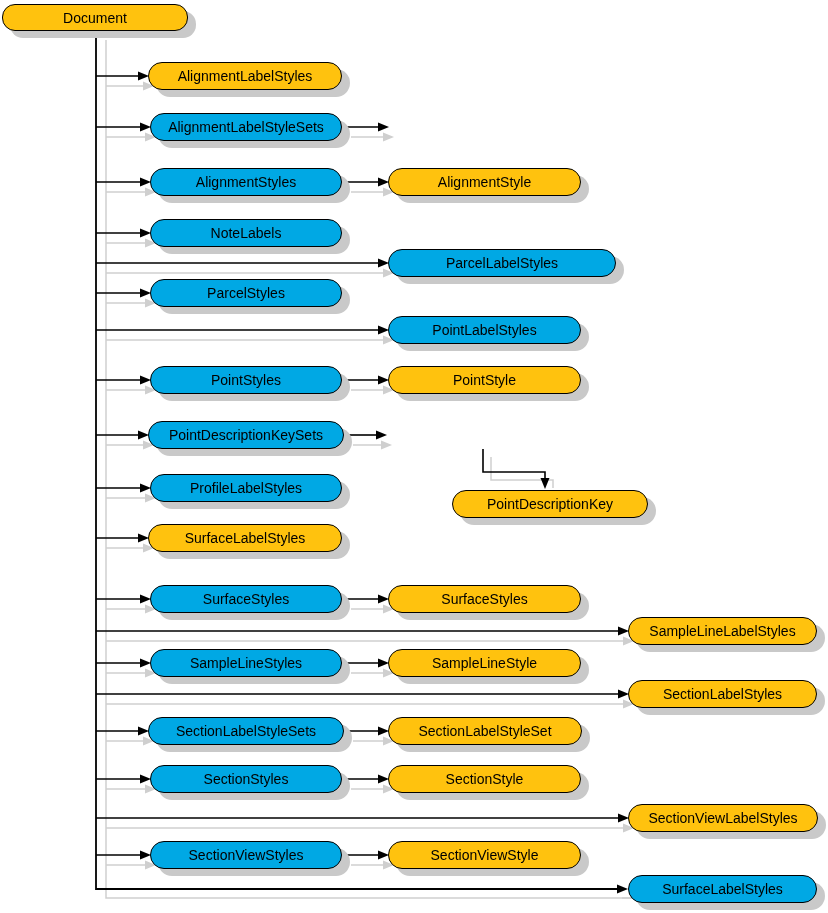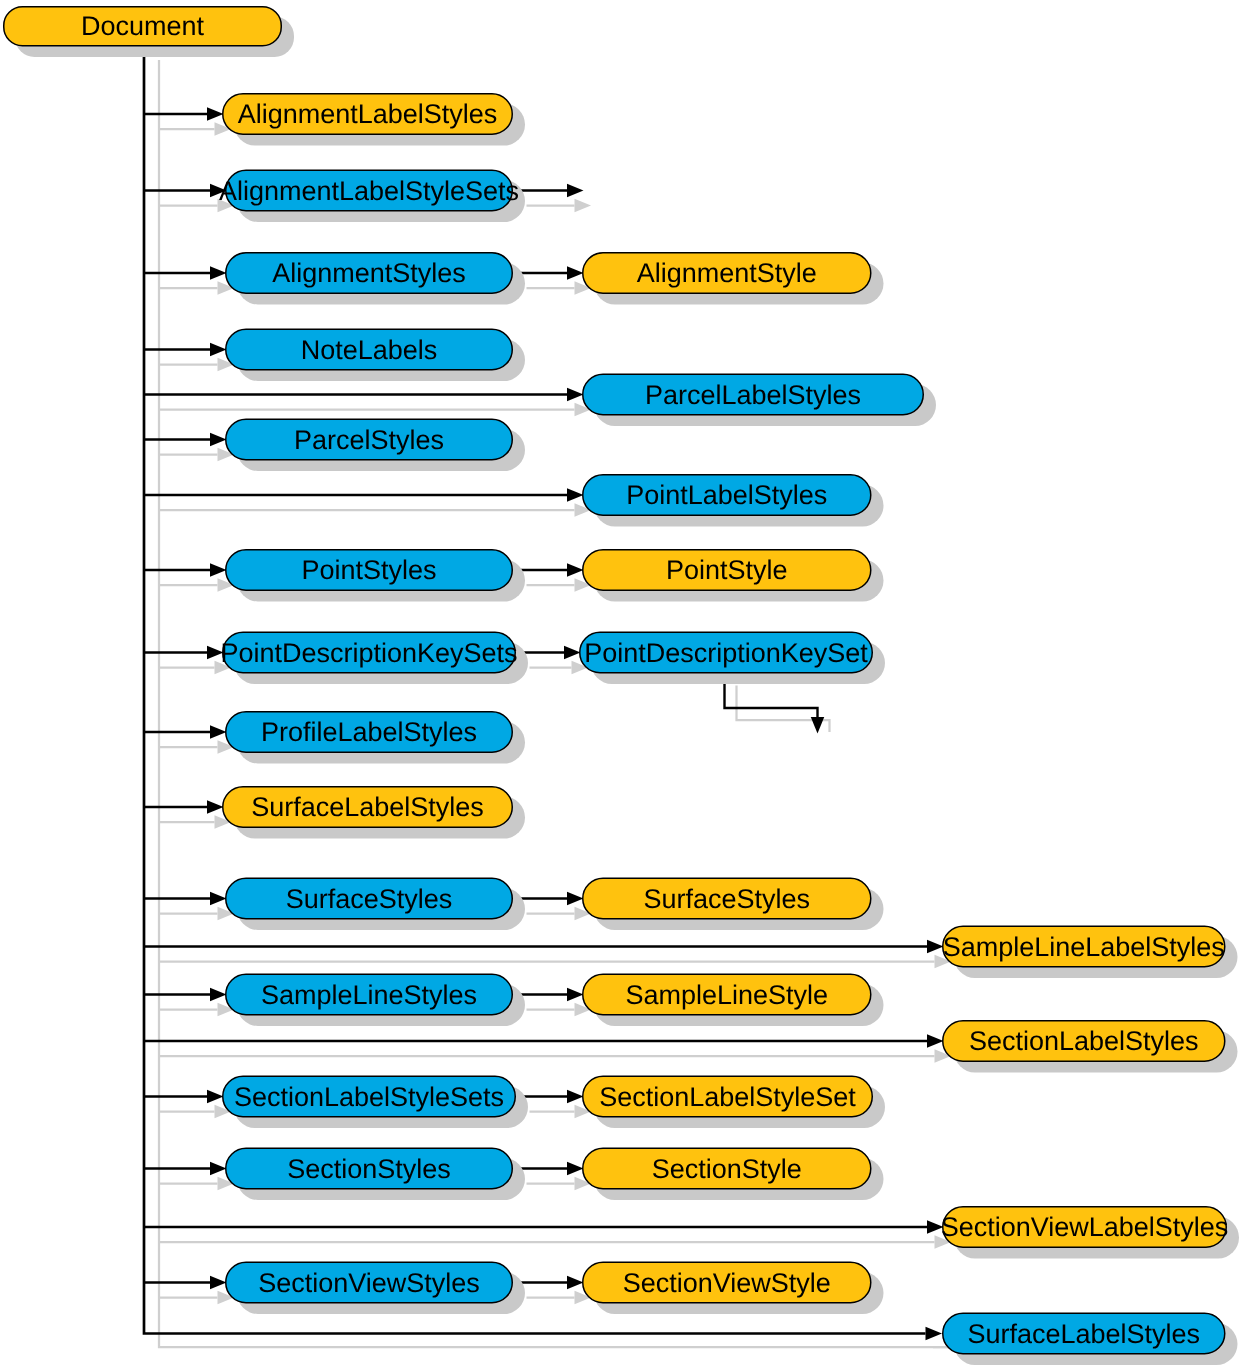--- a/index.html
+++ b/index.html
@@ -8,21 +8,21 @@
     width:828px;height:913px;
     background:#ffffff;
     font-family:"Liberation Sans", sans-serif;
     overflow:hidden;
   }
   #wires{position:absolute;left:0;top:0;z-index:1;}
   .node{
     position:absolute;
     height:28px;
     display:flex;align-items:center;justify-content:center;
-    font-size:18px;color:#000;
+    font-size:14px;color:#000;
     border:1.5px solid #000;
     box-sizing:border-box;
     z-index:2;
     box-shadow:8px 7px 0 #c9c9c9;
     white-space:nowrap;
     cursor:pointer;
   }
   .node.blue{ background:var(--blue,#00a8e4);border-radius:14px; }
   .node.yellow{ background:var(--yellow,#ffc20e); border-radius:14px; box-shadow:8px 7px 0 #c9c9c9; }
   .node.root{ height:27px; border-radius:13px; }
@@ -184,26 +184,26 @@
     </div>
   <div class="node blue" style="left:150px;top:366px;width:192px">
       <span>PointStyles</span>
     </div>
   <div class="node yellow" style="left:388px;top:366px;width:193px">
       <span>PointStyle</span>
     </div>
   <div class="node blue" style="left:148px;top:421px;width:196px">
       <span>PointDescriptionKeySets</span>
     </div>
-  <div class="node blue" style="left:386px;top:421px;width:196px">
-      <span>PointDescriptionKeySet</span>
-    </div>
   <div class="node blue" style="left:150px;top:474px;width:192px">
       <span>ProfileLabelStyles</span>
     </div>
+  <div class="node yellow" style="left:452px;top:490px;width:196px">
+      <span>PointDescriptionKey</span>
+    </div>
   <div class="node yellow" style="left:148px;top:524px;width:194px">
       <span>SurfaceLabelStyles</span>
     </div>
   <div class="node blue" style="left:150px;top:585px;width:192px">
       <span>SurfaceStyles</span>
     </div>
   <div class="node yellow" style="left:388px;top:585px;width:193px">
       <span>SurfaceStyles</span>
     </div>
   <div class="node yellow" style="left:628px;top:617px;width:189px">

